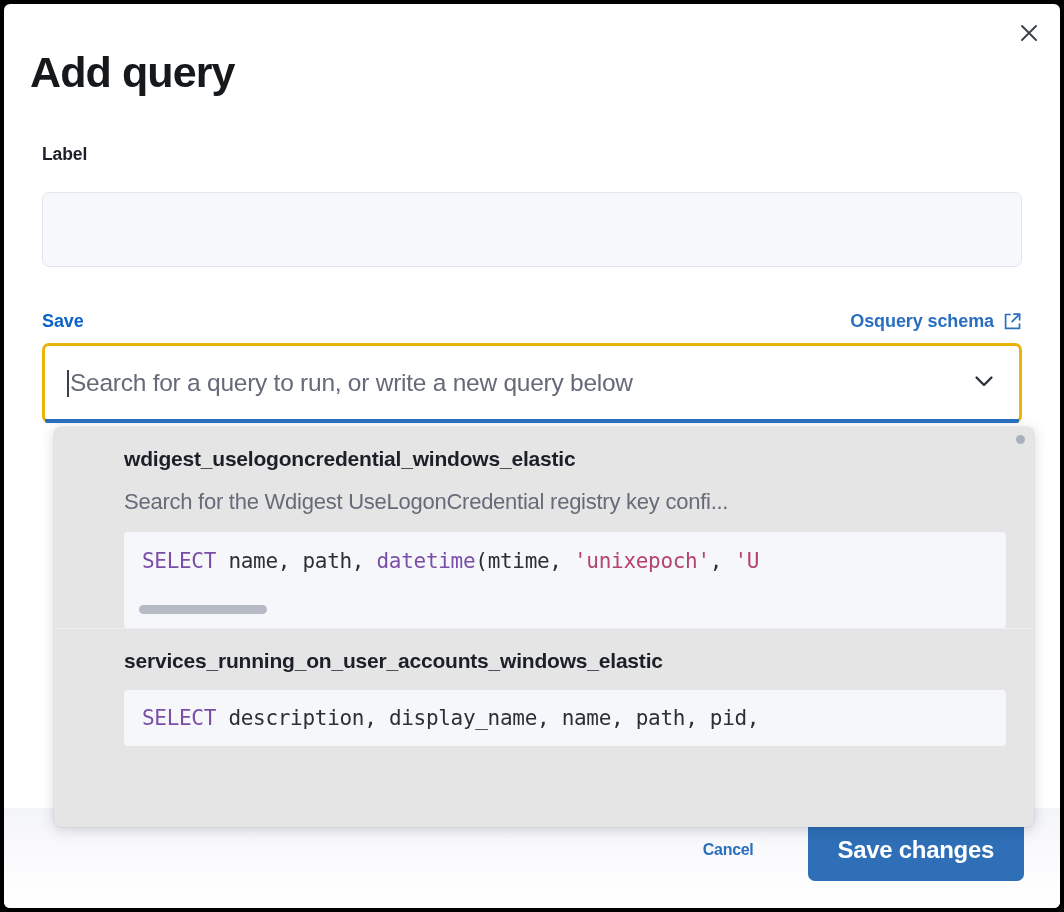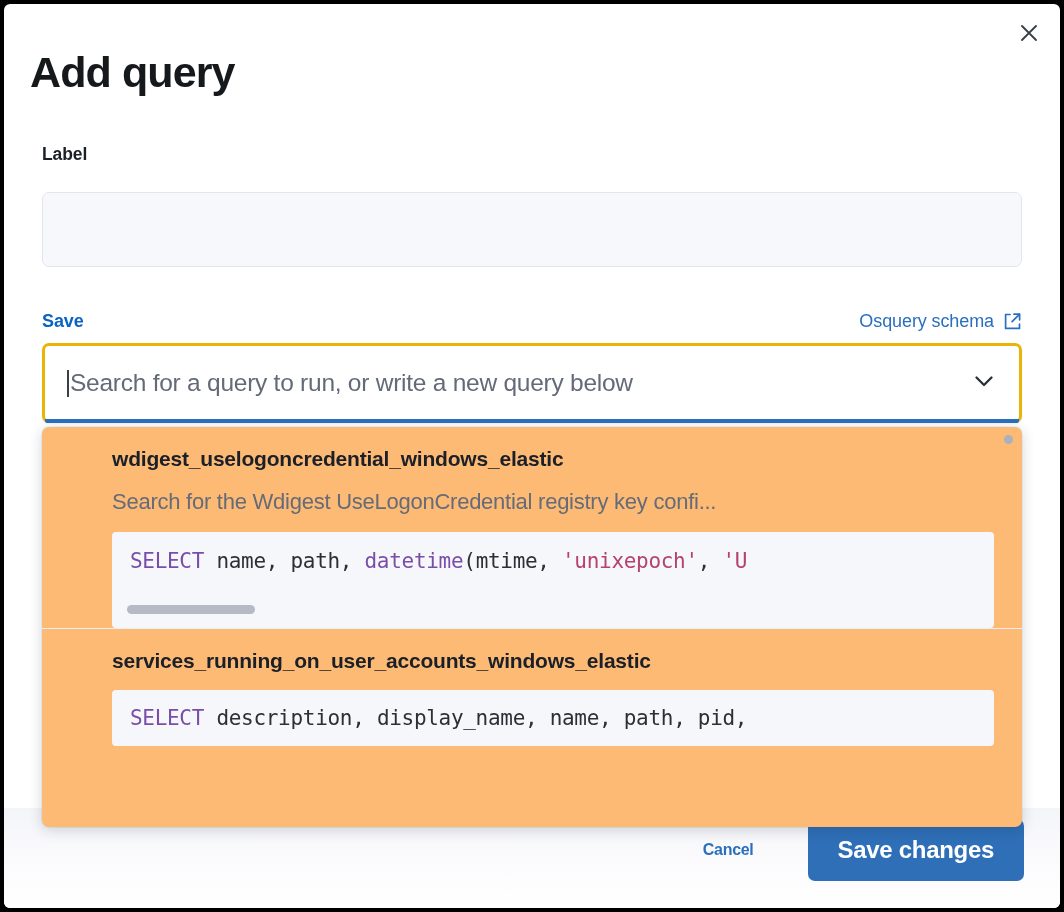--- a/index.html
+++ b/index.html
@@ -98,21 +98,21 @@
     font-size: 18px;
     font-weight: 700;
     color: #0b64c4;
     letter-spacing: -0.1px;
   }
   .schema-link {
     display: inline-flex;
     align-items: center;
     gap: 9px;
     font-size: 18px;
-    font-weight: 400;
+    font-weight: 700;
     color: #2a6fbf;
     text-decoration: none;
     letter-spacing: -0.1px;
     cursor: pointer;
   }
   .schema-link svg { display: block; }
 
   
   .combo-wrap {
     position: relative;
@@ -152,25 +152,25 @@
     color: #646a77;
     letter-spacing: -0.25px;
     flex: 1 1 auto;
     white-space: nowrap;
   }
   .chevron-down { flex: 0 0 auto; display: block; }
 
   
   .dropdown {
     position: absolute;
-    left: 0;
+    left: 12px;
     top: 84px;
     width: 980px;
     height: 400px;
-    background: #fdba74;
+    background: #e5e5e5;
     border-radius: 7px;
     box-shadow: 0 3px 14px rgba(20,30,60,.18), 0 0 0 1px rgba(20,30,60,.05);
     overflow: hidden;
     z-index: 20;
   }
   .dd-scroll-dot {
     position: absolute;
     top: 8px;
     right: 9px;
     width: 9px;

